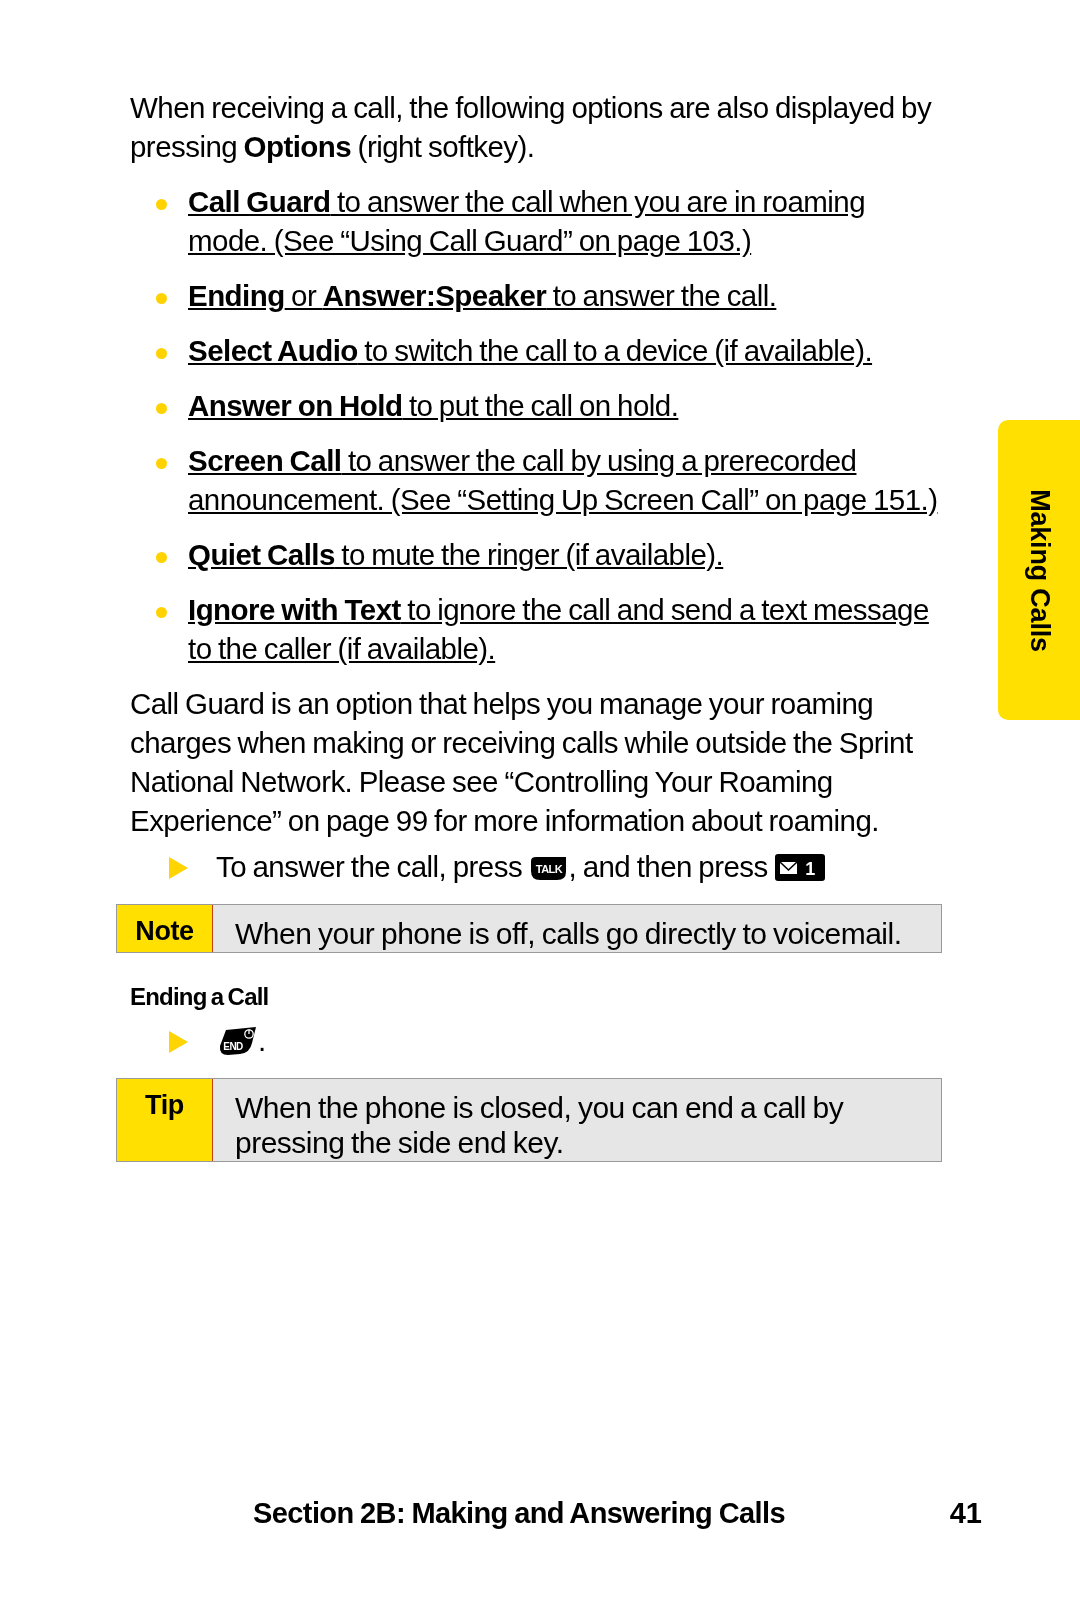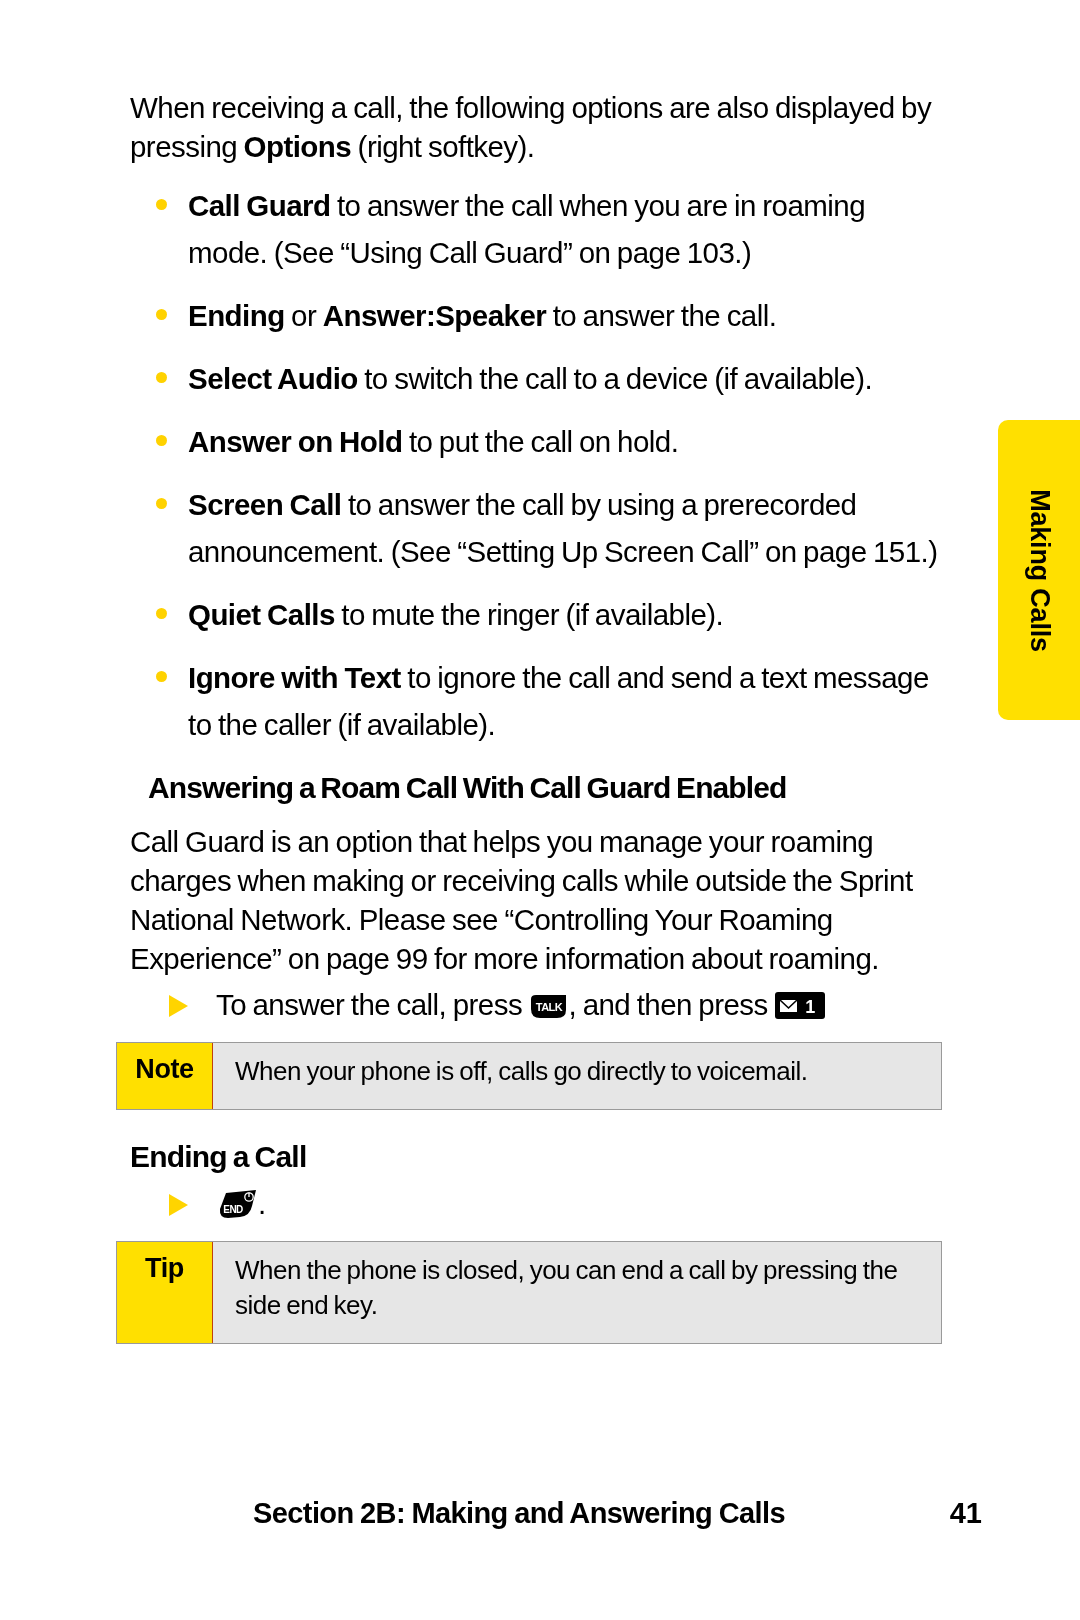--- a/index.html
+++ b/index.html
@@ -68,23 +68,24 @@
   ul.bullets {
     list-style: none;
     margin: 4px 0 0 0;
     padding: 0;
   }
   ul.bullets > li {
     position: relative;
     padding-left: 58px;
     margin-bottom: 16px;
     font-size: 29.5px;
-    line-height: 47px;
+    line-height: 39px;
     letter-spacing: -0.55px;
     word-spacing: -1.2px;
+    text-decoration: underline;
   }
   ul.bullets > li .dot {
     position: absolute;
     left: 26px;
     top: 17px;
     width: 11px;
     height: 11px;
     border-radius: 50%;
     background: #ffd200;
   }
@@ -93,21 +94,21 @@
   h2.section-heading {
     margin: 22px 0 16px 18px;
     font-size: 30px;
     font-weight: bold;
     letter-spacing: -0.9px;
     word-spacing: -1.8px;
     line-height: 36px;
   }
   h3.sub-heading {
     margin: 30px 0 10px 0;
-    font-size: 30px;
+    font-size: 24px;
     font-weight: bold;
     letter-spacing: -0.8px;
     word-spacing: -1.6px;
   }
 
   
   ul.steps {
     list-style: none;
     margin: 4px 0 0 0;
     padding: 0;
@@ -174,22 +175,22 @@
     padding-top: 11px;
     box-sizing: border-box;
   }
   .callout-label span {
     font-size: 27px;
     font-weight: bold;
     letter-spacing: -0.4px;
   }
   .callout-body {
     flex: 1;
-    padding: 11px 14px 20px 22px;
-    font-size: 26px;
+    padding: 11px 14px 1px 22px;
+    font-size: 30px;
     line-height: 35px;
     letter-spacing: -0.5px;
     word-spacing: -1.2px;
   }
 
   
   .footer {
     position: absolute;
     left: 126px;
     top: 1497px;
@@ -250,21 +251,20 @@
       <li>
         <span class="dot"></span><b>Quiet Calls</b><span> to mute the ringer (if available).</span>
       </li>
 
       <li>
         <span class="dot"></span><b>Ignore with Text</b><span> to ignore the call and send a text message to the caller (if available).</span>
       </li>
 
     </ul>
 
-    <h2 class="section-heading">Answering a Roam Call With Call Guard Enabled</h2>
 
     <p class="body-para tight">Call Guard is an option that helps you manage your roaming charges when making or receiving calls while outside the Sprint National Network. Please see “Controlling Your Roaming Experience” on page 99 for more information about roaming.</p>
 
     <ul class="steps">
       <li>
         <span class="tri"></span><span>To answer the call, press </span><span class="key key-talk"><svg viewBox="0 0 40 27" width="40" height="27">
               <path d="M2 6 Q2 2 7 2 L37 2 L37 17 Q37 25 28 25 L11 25 Q2 25 2 16 Z" fill="#000"></path>
               <text x="20" y="18" font-family="'Liberation Sans',sans-serif" font-size="11" font-weight="bold" fill="#fff" text-anchor="middle">TALK</text>
             </svg></span><span>, and then press </span><span class="key key-msg"><svg viewBox="0 0 52 29" width="52" height="29">
               <rect x="1" y="1" width="50" height="27" rx="3" fill="#000"></rect>

